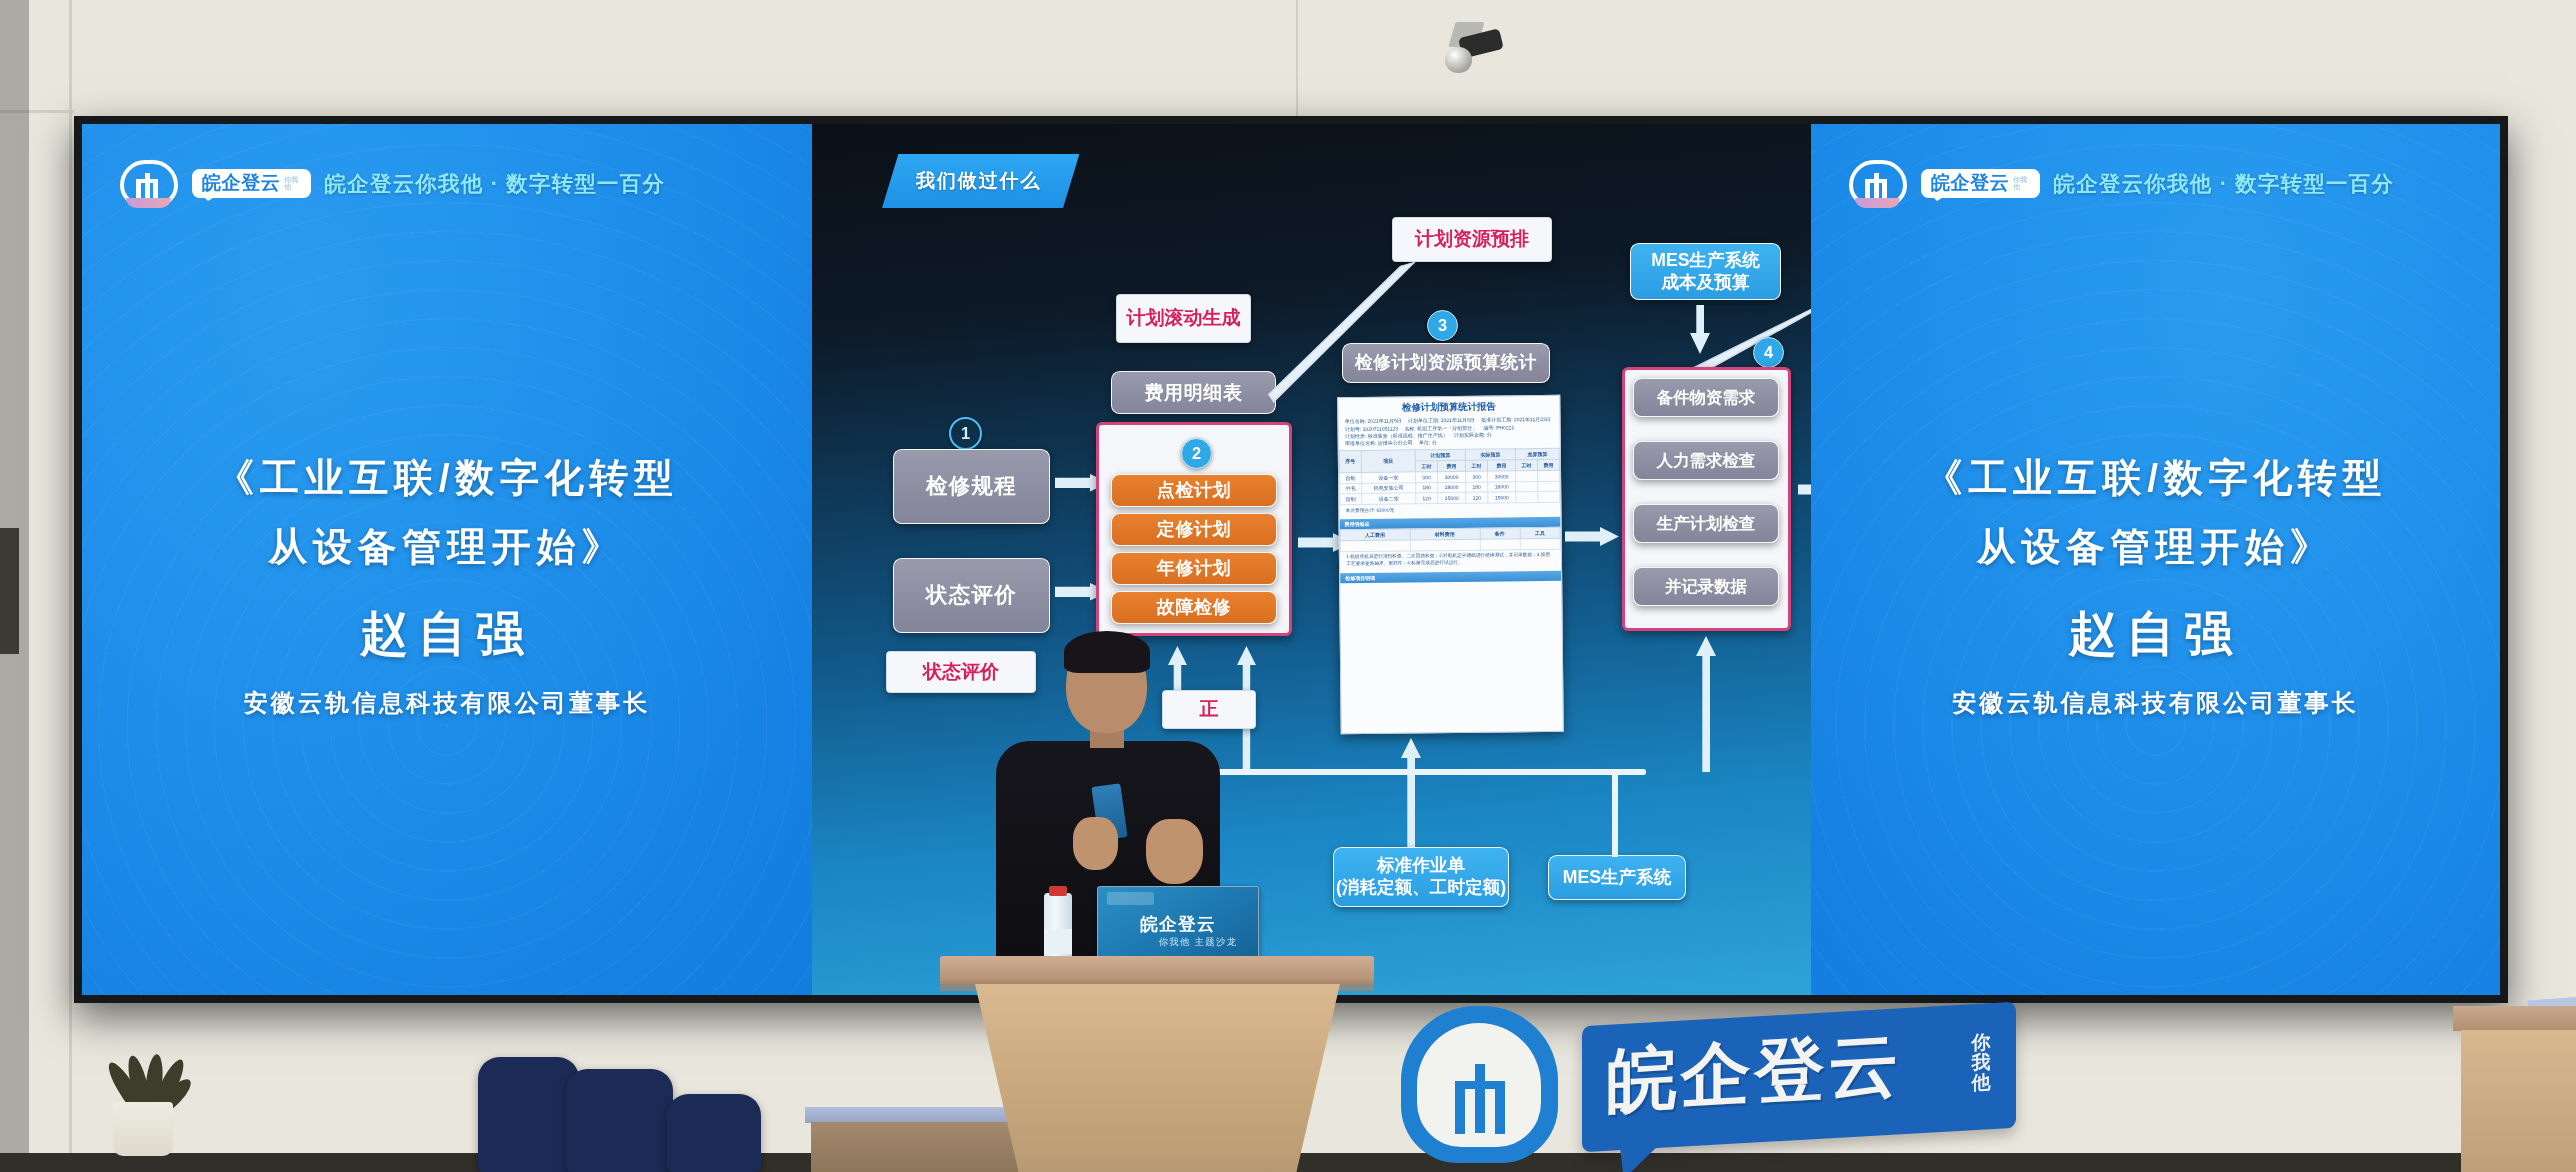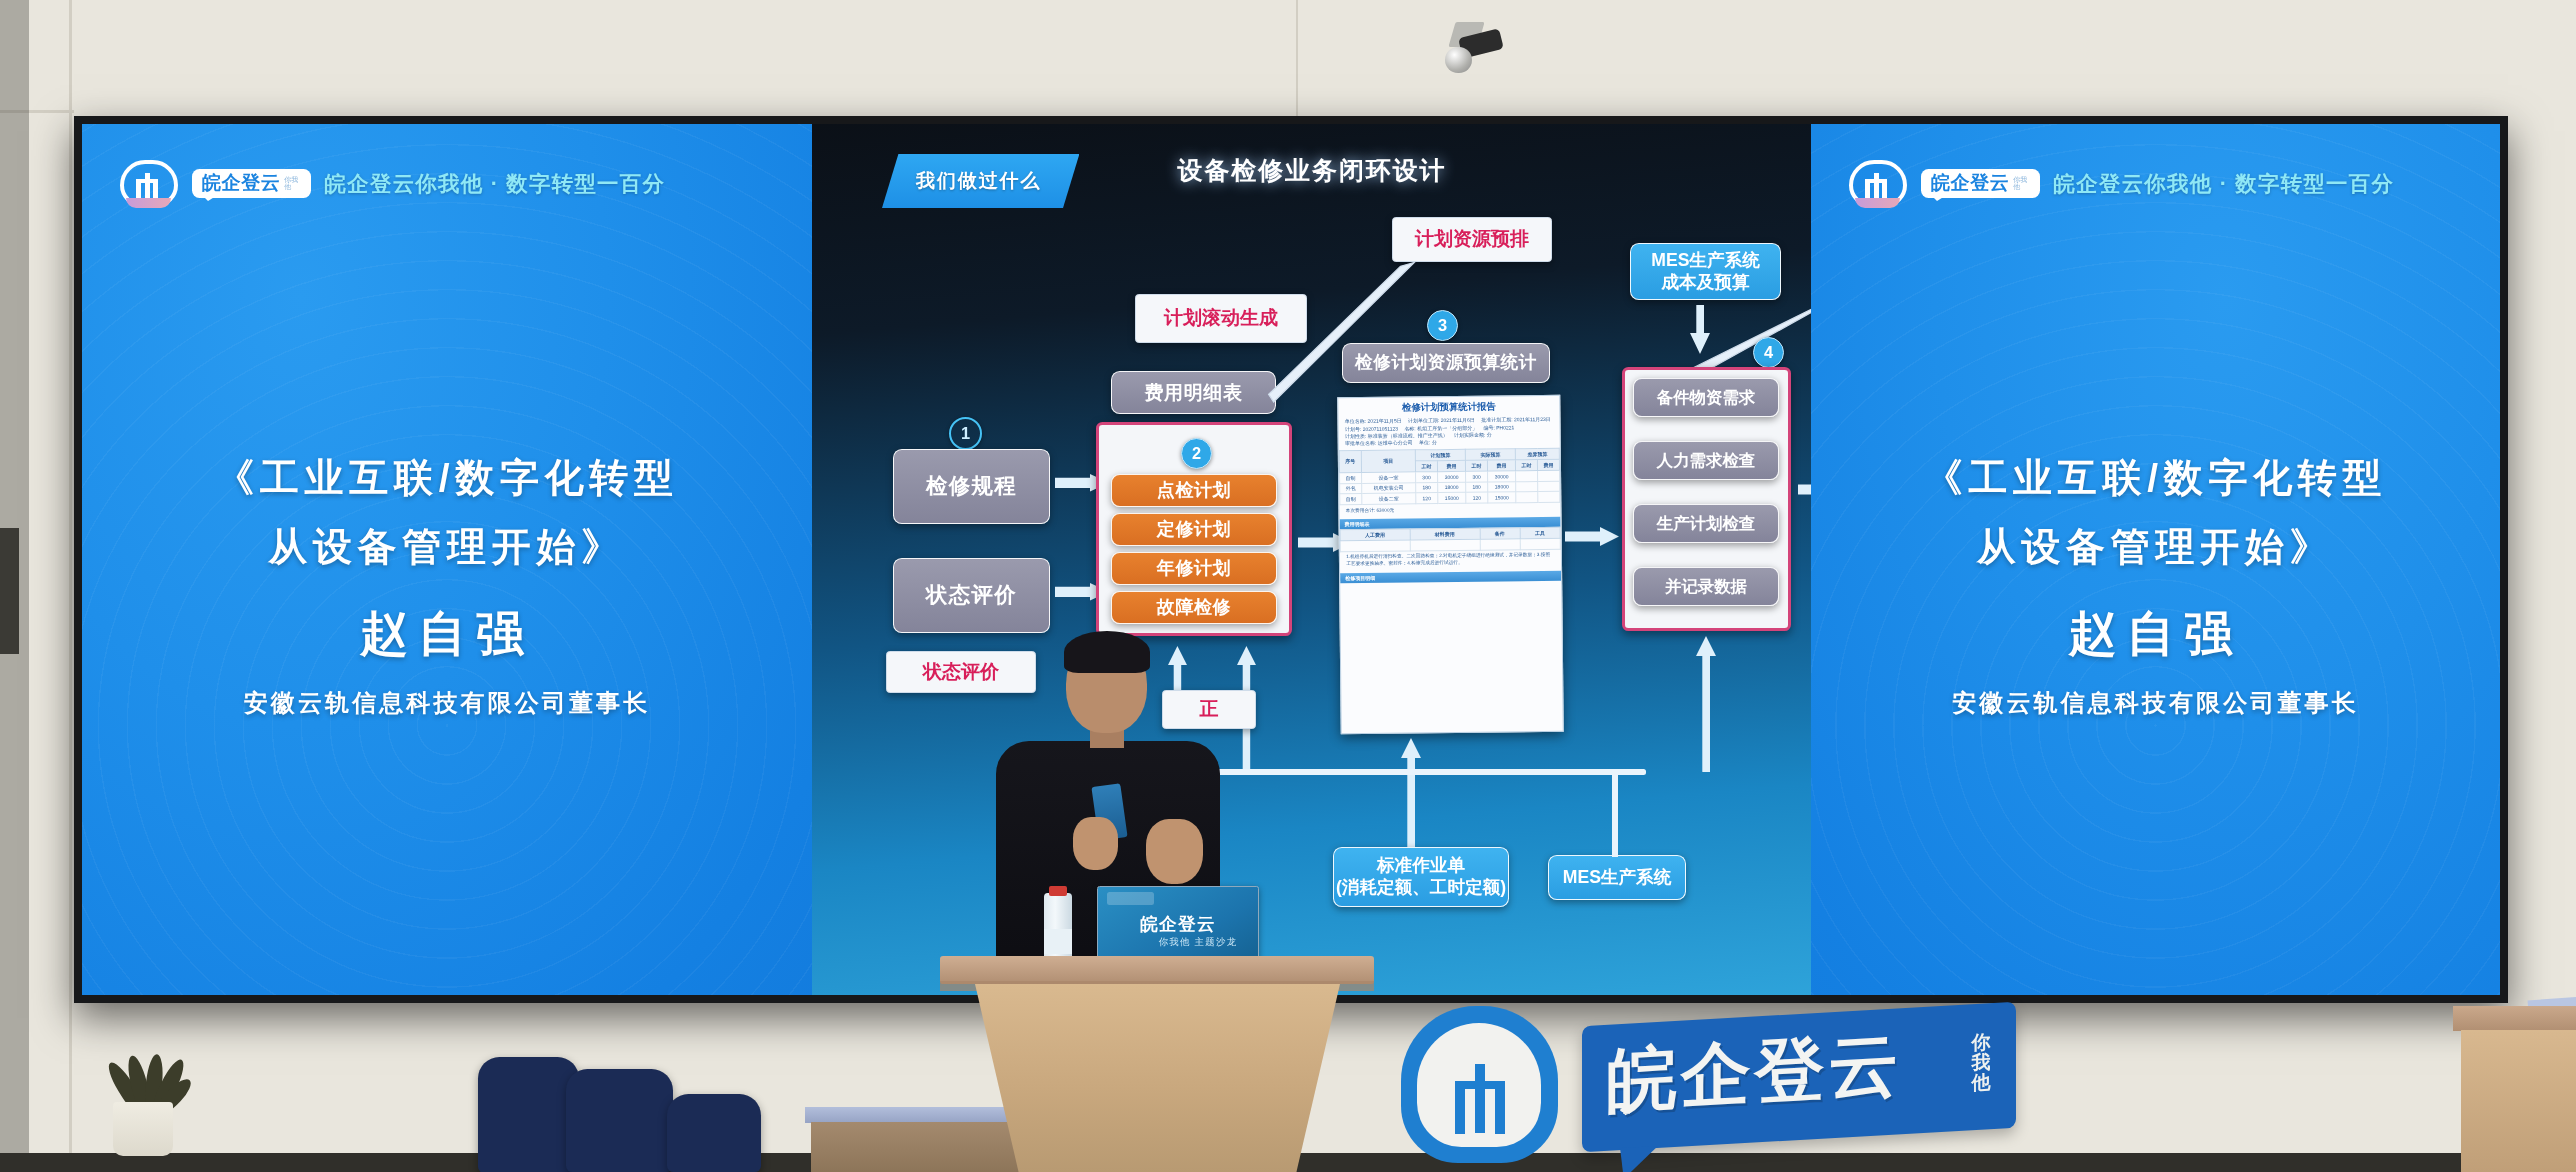--- a/index.html
+++ b/index.html
@@ -237,34 +237,33 @@
       <div class="deck-title dt1">《工业互联/数字化转型</div>
       <div class="deck-title dt2">从设备管理开始》</div>
       <div class="deck-title dt3">赵自强</div>
       <div class="deck-title dt4">安徽云轨信息科技有限公司董事长</div>
     </div>
 
     <div class="panel" id="panel-center">
       <div id="slide">
 
         <div class="slide-tab">我们做过什么</div>
-        <div class="slide-title">设备检修业务闭环设计</div>
 
         <div class="badge hollow" style="left:137px;top:293px;">1</div>
         <div class="node n-grey" style="left:81px;top:325px;width:157px;height:75px;font-size:21.4px;letter-spacing:1.3px;">检修规程</div>
         <div class="node n-grey" style="left:81px;top:434px;width:157px;height:75px;font-size:21.4px;letter-spacing:1.3px;">状态评价</div>
 
         <div class="callout" style="left:74px;top:527px;width:150px;height:42px;font-size:19px;">状态评价</div>
 
         <div class="chev" style="left:243px;top:350px;width:54px;height:17.6px;
              clip-path:polygon(0 3.8px,35px 3.8px,35px 0,54px 8.8px,35px 17.6px,35px 14px,0 14px);"></div>
         <div class="chev" style="left:243px;top:459px;width:54px;height:17.6px;
              clip-path:polygon(0 3.8px,35px 3.8px,35px 0,54px 8.8px,35px 17.6px,35px 14px,0 14px);"></div>
 
-        <div class="callout" style="left:304px;top:170px;width:172px;height:49px;font-size:19px;margin-left:19px;">计划滚动生成</div>
+        <div class="callout" style="left:304px;top:170px;width:135px;height:49px;font-size:19px;">计划滚动生成</div>
         <div class="node n-grey" style="left:299px;top:247px;width:165px;height:43px;font-size:19px;letter-spacing:0.6px;">费用明细表</div>
 
         <div class="group-box" style="left:284px;top:298px;width:196px;height:214px;"></div>
         <div class="badge" style="left:369px;top:314px;">2</div>
         <div class="node n-orange" style="left:299px;top:350px;width:166px;height:33px;font-size:18px;letter-spacing:0.6px;">点检计划</div>
         <div class="node n-orange" style="left:299px;top:389px;width:166px;height:33px;font-size:18px;letter-spacing:0.6px;">定修计划</div>
         <div class="node n-orange" style="left:299px;top:428px;width:166px;height:33px;font-size:18px;letter-spacing:0.6px;">年修计划</div>
         <div class="node n-orange" style="left:299px;top:467px;width:166px;height:33px;font-size:18px;letter-spacing:0.6px;">故障检修</div>
 
         <div class="chev" style="left:356px;top:522px;width:19px;height:75px;

